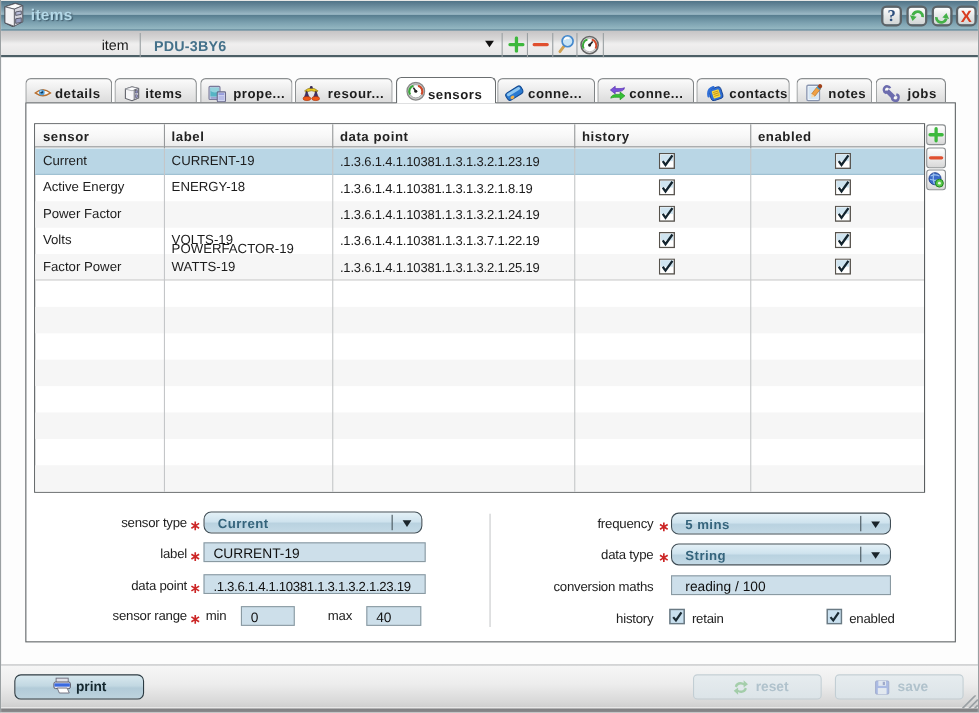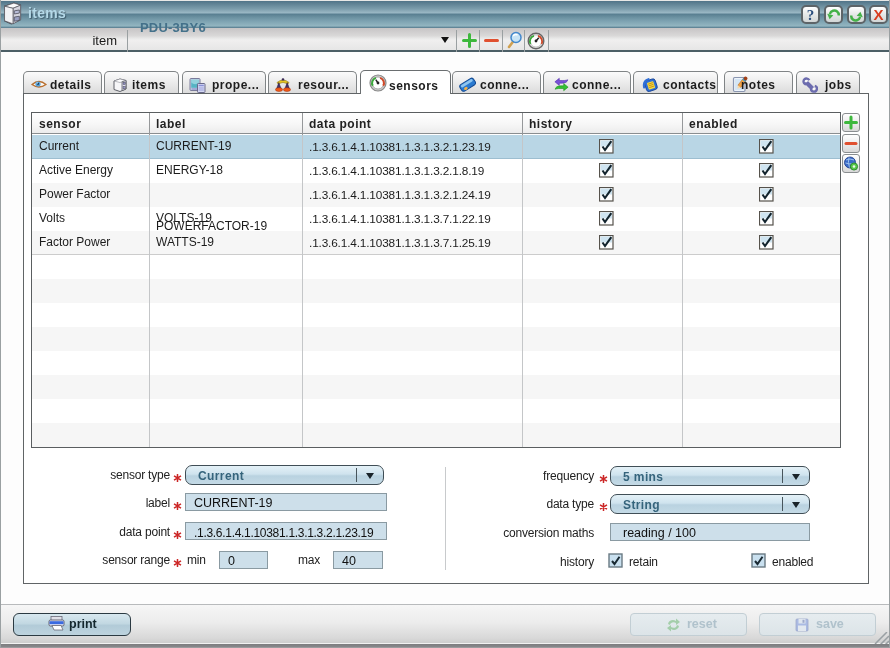--- a/index.html
+++ b/index.html
@@ -16,21 +16,21 @@
 .tbtn { top:5px; width:19px; height:19px; border:2px solid #5d6468; border-radius:5px;
   background:linear-gradient(180deg,#ffffff,#e8eaea 45%,#d2d6d6); text-align:center; }
 .tbtn svg { position:absolute; left:0; top:0; }
 
 
 #toolbar { left:0; top:28px; width:888px; height:24px;
   background:linear-gradient(180deg,#c6c4c5 0%,#d9d8d8 35%,#e9e9e9 48%,#f0efef 55%,#e6e6e6 100%);
   border-bottom:2px solid #4c5f66; }
 #lbl-item { left:0px; top:33px; width:116px; text-align:right; font-size:13px; color:#1a1a1a; }
 .tsep { top:30px; width:1px; height:22px; background:#9aa0a2; }
-#pduval { left:139px; top:20px; font-size:13px; font-weight:bold; color:#44718a; letter-spacing:0.2px; }
+#pduval { left:139px; top:34px; font-size:13px; font-weight:bold; color:#44718a; letter-spacing:0.2px; }
 
 
 .tab { top:71px; height:22px; border:1px solid #808486; border-bottom:none; border-radius:5px 5px 0 0;
   background:linear-gradient(180deg,#fbfbfb 0%,#ededed 45%,#dcdcdc 100%);
   font-size:12px; font-weight:bold; color:#1d1d1d; letter-spacing:0.5px;text-align:right; }
 .tab .ticon { position:absolute; left:9px; top:4.5px; }
 .tab .ttext { position:absolute; top:6px; }
 #tab-sensors { top:70px; height:24px; background:#ffffff; border-color:#6a6e70; z-index:5; }
 
 
@@ -224,21 +224,21 @@
       <span class="ticon" id="ic-note" style="left:7px;top:3.5px;"><svg width="17" height="17" viewBox="0 0 17 17">
     <rect x="1.5" y="1.5" width="11.5" height="14" rx="1.2" fill="#eef4fb" stroke="#8a96b0" stroke-width="1.2"></rect>
     <rect x="3" y="3" width="8.5" height="11" fill="#d5e6f5"></rect>
     <g transform="rotate(38 11 6)">
     <rect x="9" y="3.2" width="3.6" height="8.5" fill="#f0a045" stroke="#b06818" stroke-width="0.5"></rect>
     <rect x="9" y="2.2" width="3.6" height="2.4" fill="#38a0d8"></rect>
     <circle cx="10.8" cy="1.6" r="1.9" fill="#a04018"></circle>
     <polygon points="9,11.7 12.6,11.7 10.8,14.8" fill="#f8d8a8"></polygon>
     </g>
         </svg></span>
-      <span class="ttext" style="left:16px;">notes</span>
+      <span class="ttext" style="left:28px;">notes</span>
     </div>
   <div class="tab abs" style="left:795px;width:64px;">
       <span class="ticon" id="ic-job" style="left:5px;"><svg width="16" height="16" viewBox="0 0 16 16">
     <path d="M7.2 3.2 A3 3 0 1 0 3.2 7.2 L4 6.4 L5 7.4 L9 11.4 A3 3 0 1 0 12.8 8.8" fill="none" stroke="#6c6cae" stroke-width="2.3"></path>
     <path d="M5 5 L11.5 11.5" stroke="#6c6cae" stroke-width="2.6"></path>
     <circle cx="4.2" cy="4.2" r="1.1" fill="#fafafa"></circle>
     <circle cx="11.8" cy="11.8" r="1.2" fill="#fafafa"></circle>
         </svg></span>
       <span class="ttext" style="left:28px;">jobs</span>
     </div>
@@ -277,21 +277,21 @@
         <span class="c oid" style="left:277px;">.1.3.6.1.4.1.10381.1.3.1.3.2.1.24.19</span>
     </div>
     <div class="grow" style="top:94px;">
       <span class="c" style="left:7px;">Volts</span>
         <span class="c" style="left:124px;">VOLTS-19</span>
         <span class="c oid" style="left:277px;">.1.3.6.1.4.1.10381.1.3.1.3.7.1.22.19</span>
     </div>
     <div class="grow" style="top:118px;background:#f6f6f6;border-bottom:1px solid #cccccc;">
       <span class="c" style="left:7px;">Factor Power</span>
         <span class="c" style="left:124px;">WATTS-19</span>
-        <span class="c oid" style="left:277px;">.1.3.6.1.4.1.10381.1.3.1.3.7.1.25.19</span>
+        <span class="c oid" style="left:277px;">.1.3.6.1.4.1.10381.1.3.1.3.2.1.25.19</span>
     </div>
 
     <div class="gcol" style="left:117px;"></div>
     <div class="gcol" style="left:270px;"></div>
     <div class="gcol" style="left:490px;"></div>
     <div class="gcol" style="left:650px;"></div>
   </div>
 
   <div class="cb abs" style="left:598px;top:139px;"><svg width="15" height="15">
         <rect x="0.5" y="0.5" width="13.5" height="13.5" fill="#ffffff" stroke="#56524c" stroke-width="1.2"></rect>

